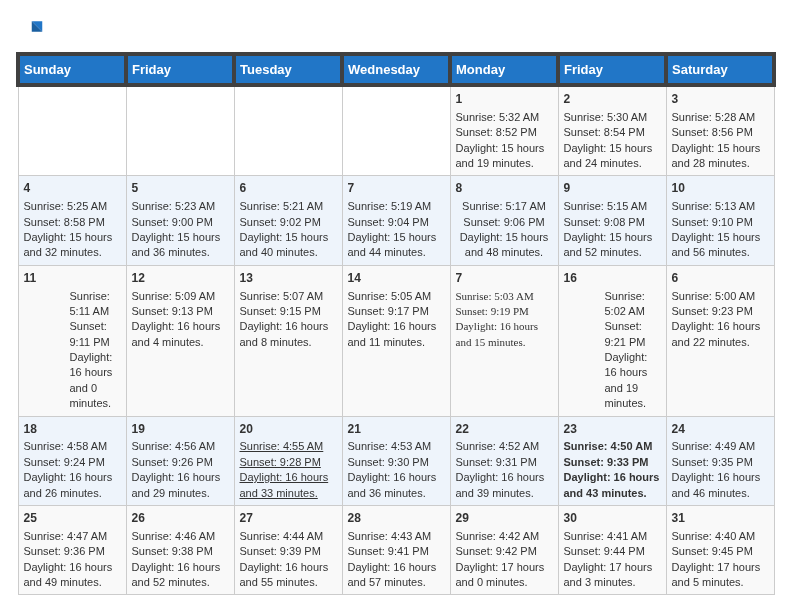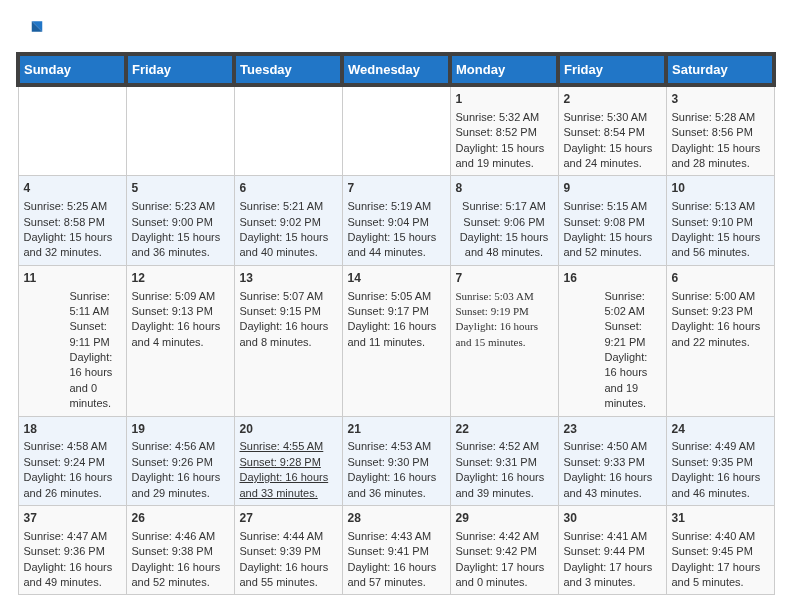--- a/index.html
+++ b/index.html
@@ -268,34 +268,34 @@
 Daylight: 16 hours and 36 minutes.</div>
         </td>
         <td>
           <span class="day-number">22</span>
           <div class="day-info" style="white-space: pre-line;">Sunrise: 4:52 AM
 Sunset: 9:31 PM
 Daylight: 16 hours and 39 minutes.</div>
         </td>
         <td>
           <span class="day-number">23</span>
-          <div class="day-info" style="white-space: pre-line;">Sunrise: 4:50 AM
+          <div class="day-info" style="white-space: pre-line; font-weight: bold;">Sunrise: 4:50 AM
 Sunset: 9:33 PM
 Daylight: 16 hours and 43 minutes.</div>
         </td>
         <td>
           <span class="day-number">24</span>
           <div class="day-info" style="white-space: pre-line;">Sunrise: 4:49 AM
 Sunset: 9:35 PM
 Daylight: 16 hours and 46 minutes.</div>
         </td>
       </tr>
       <tr>
         <td>
-          <span class="day-number">37</span>
+          <span class="day-number">25</span>
           <div class="day-info" style="white-space: pre-line;">Sunrise: 4:47 AM
 Sunset: 9:36 PM
 Daylight: 16 hours and 49 minutes.</div>
         </td>
         <td>
           <span class="day-number">26</span>
           <div class="day-info" style="white-space: pre-line;">Sunrise: 4:46 AM
 Sunset: 9:38 PM
 Daylight: 16 hours and 52 minutes.</div>
         </td>

